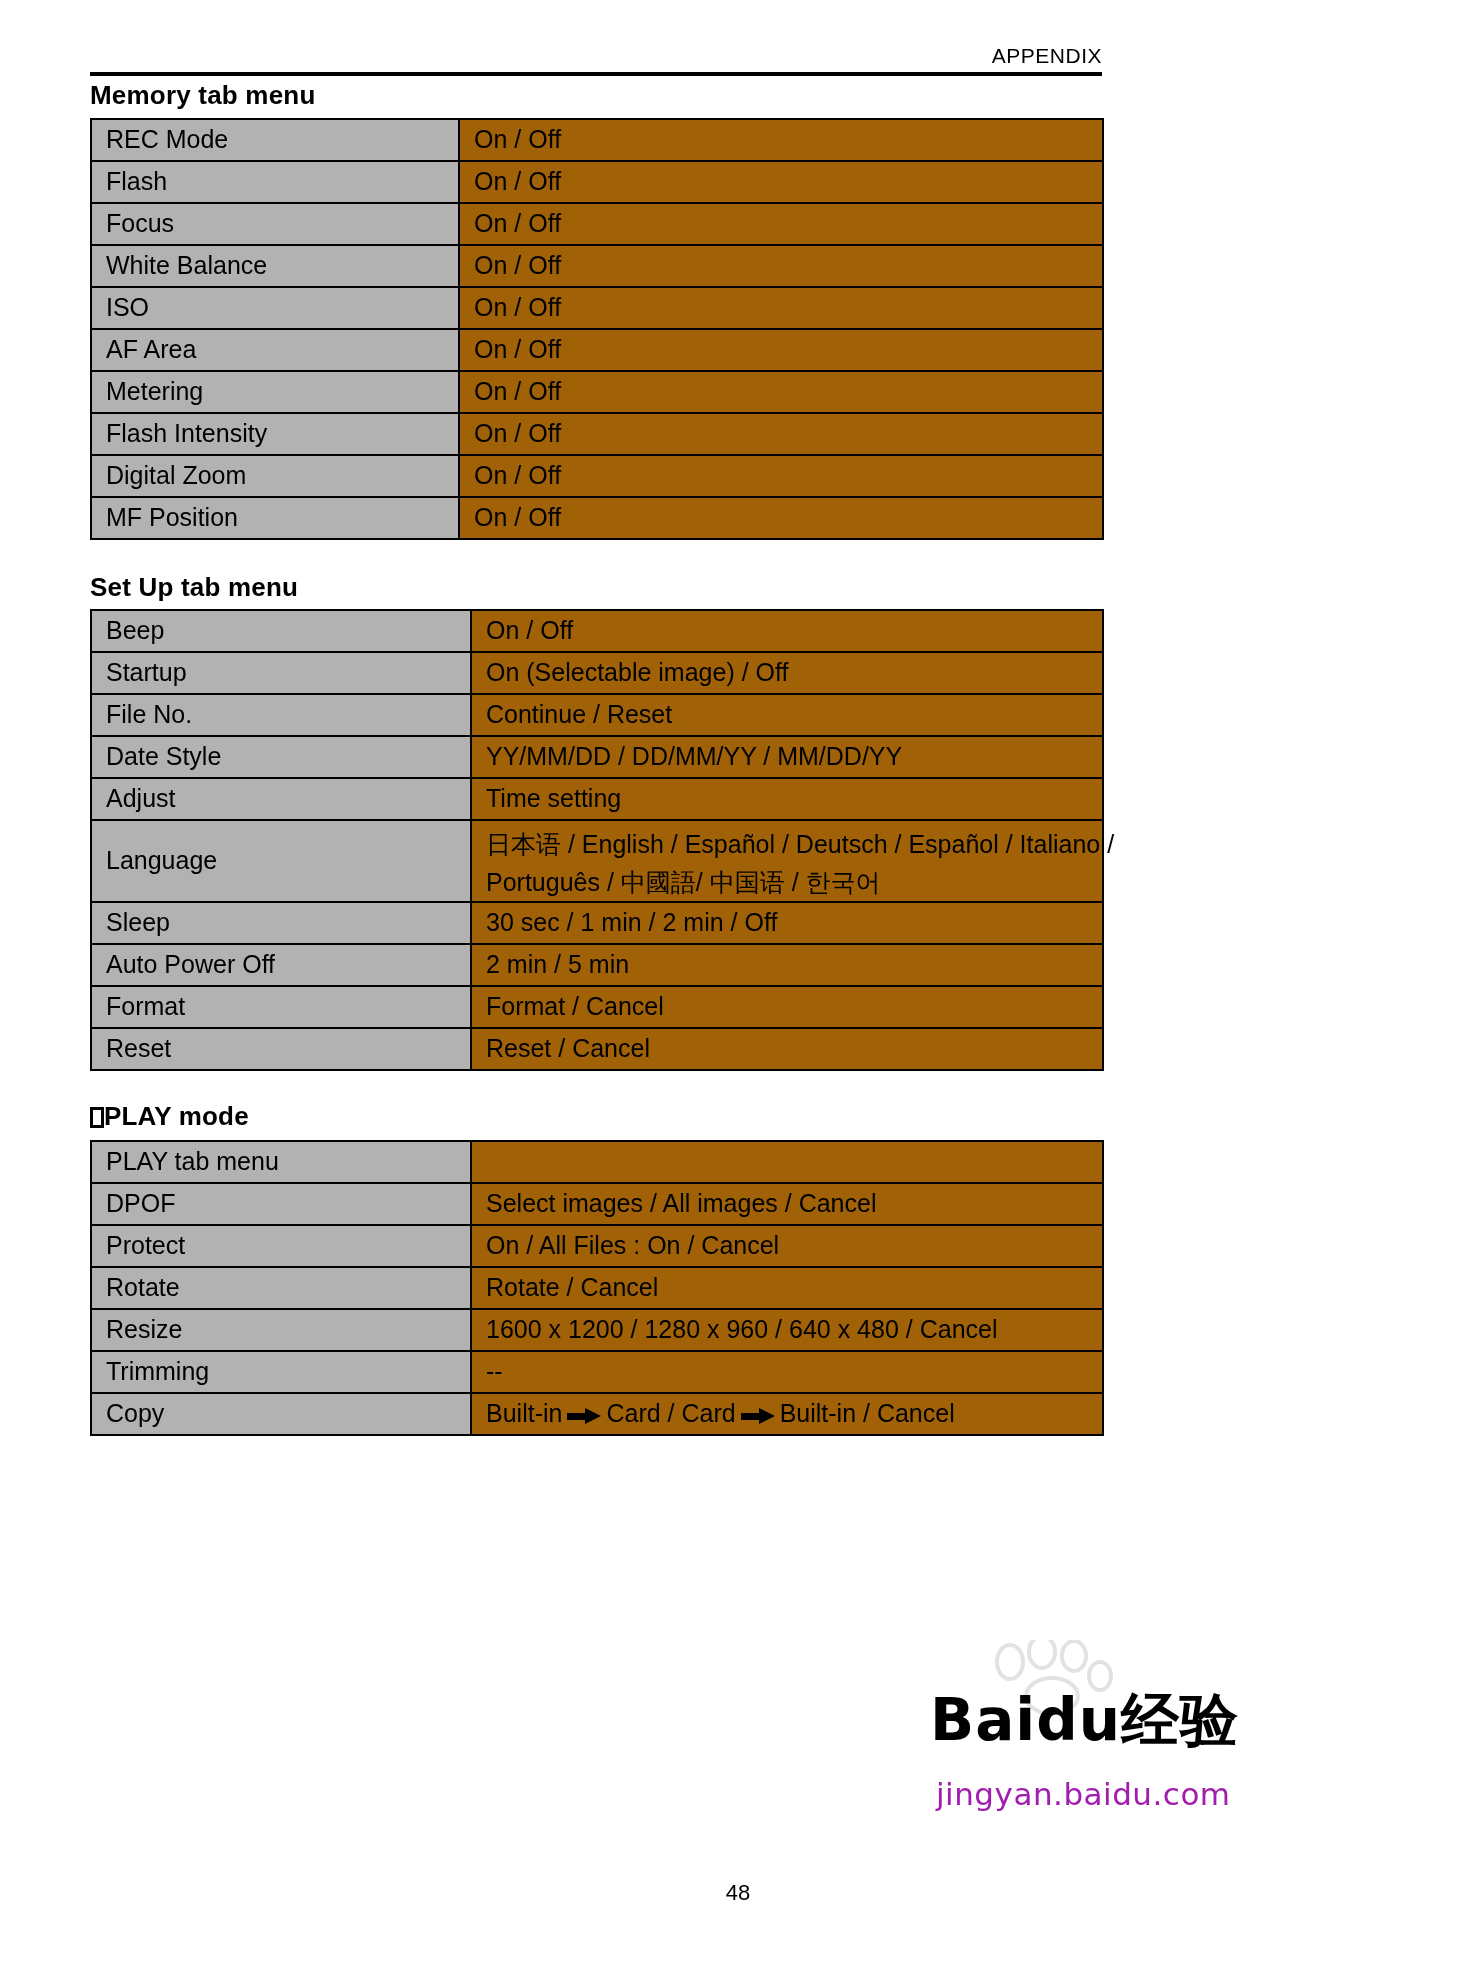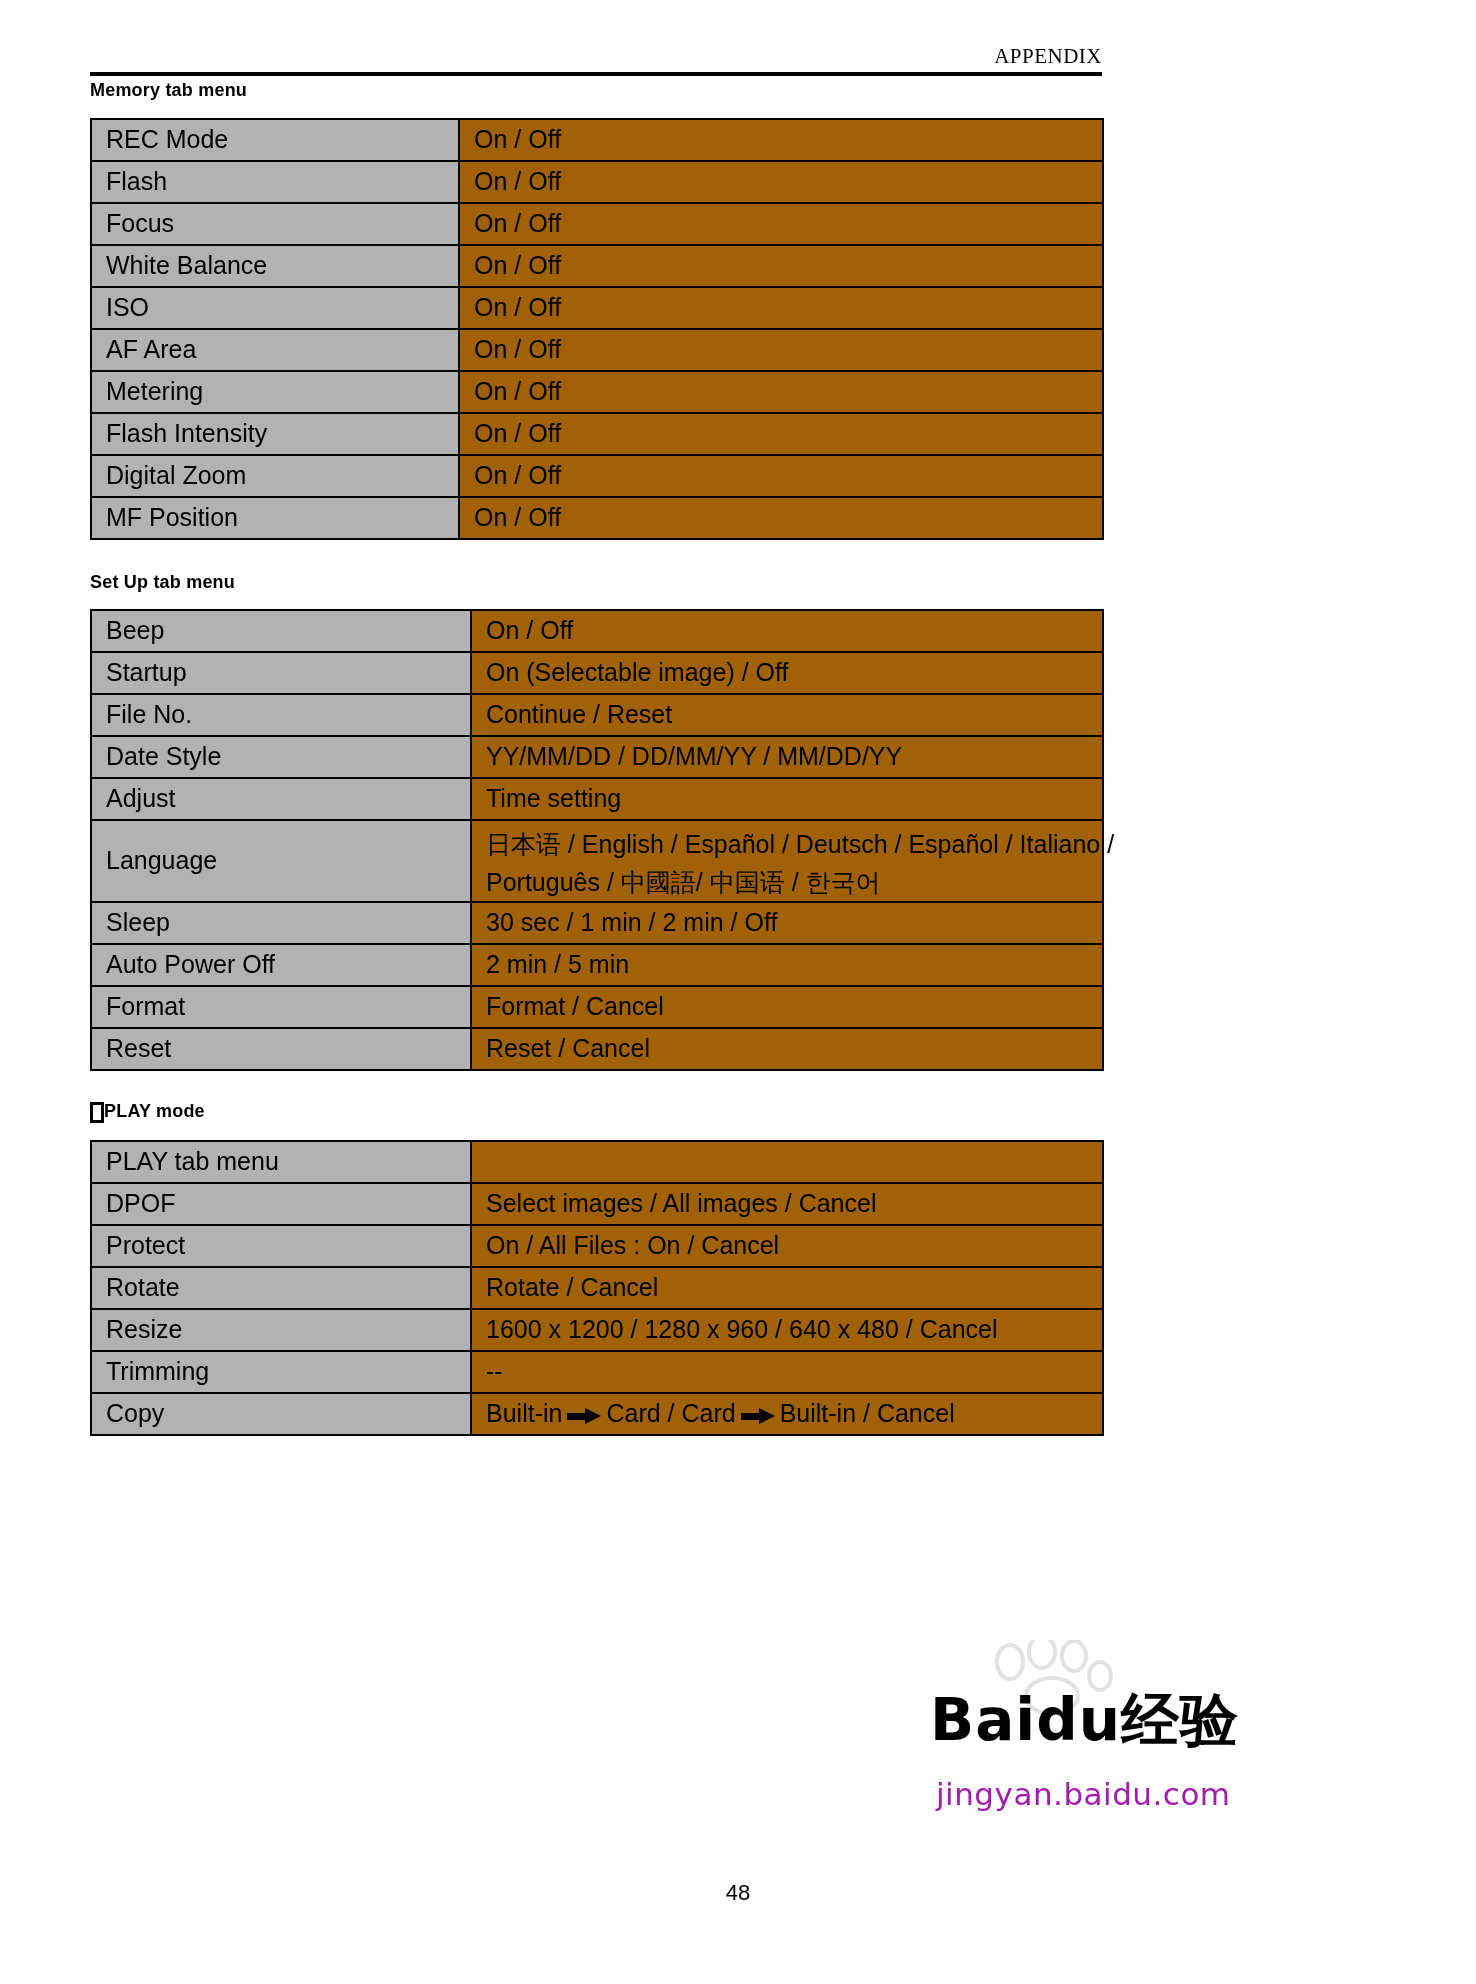--- a/index.html
+++ b/index.html
@@ -28,33 +28,33 @@
     position: absolute;
     left: 90px;
     top: 44px;
     width: 1012px;
   }
   .header-title {
     text-align: right;
     font-size: 21px;
     letter-spacing: 0.5px;
     line-height: 24px;
-    font-family: Liberation Serif, serif;
+    font-family: Liberation Sans, sans-serif;
   }
   .header-rule {
     margin-top: 4px;
     height: 4px;
     background: #000;
     width: 1012px;
   }
 
   
   .section-heading {
     position: absolute;
-    font-size: 18px;
+    font-size: 26px;
     font-weight: bold;
     letter-spacing: 0.2px;
     white-space: nowrap;
     text-align: center;
   }
   .heading-with-icon {
     display: flex;
     align-items: center;
     gap: 0;
   }

